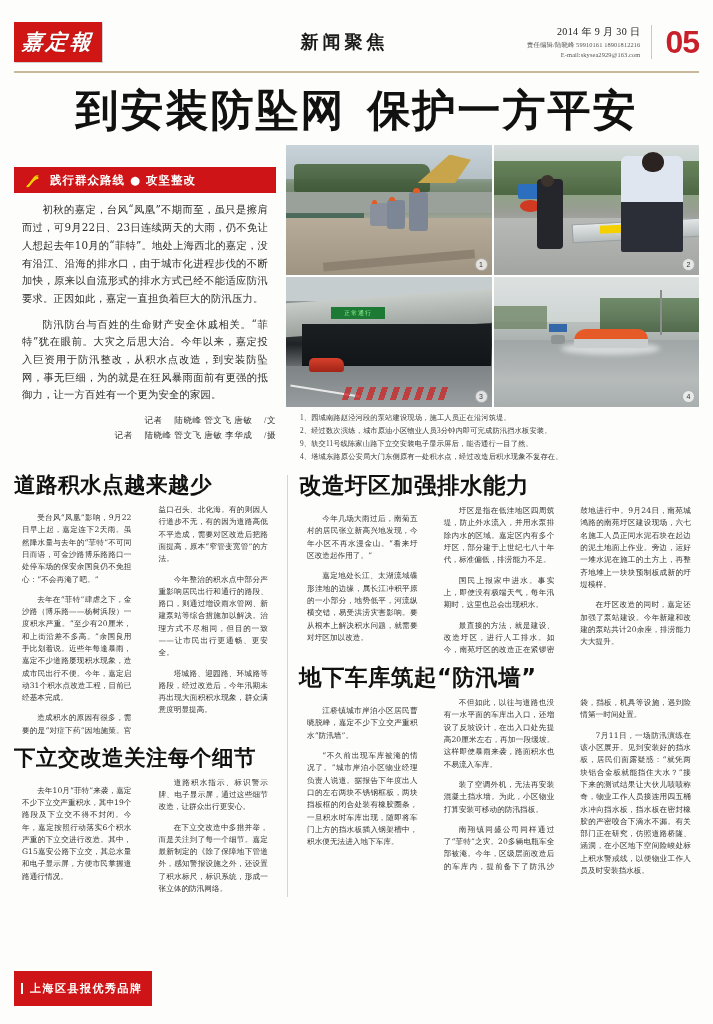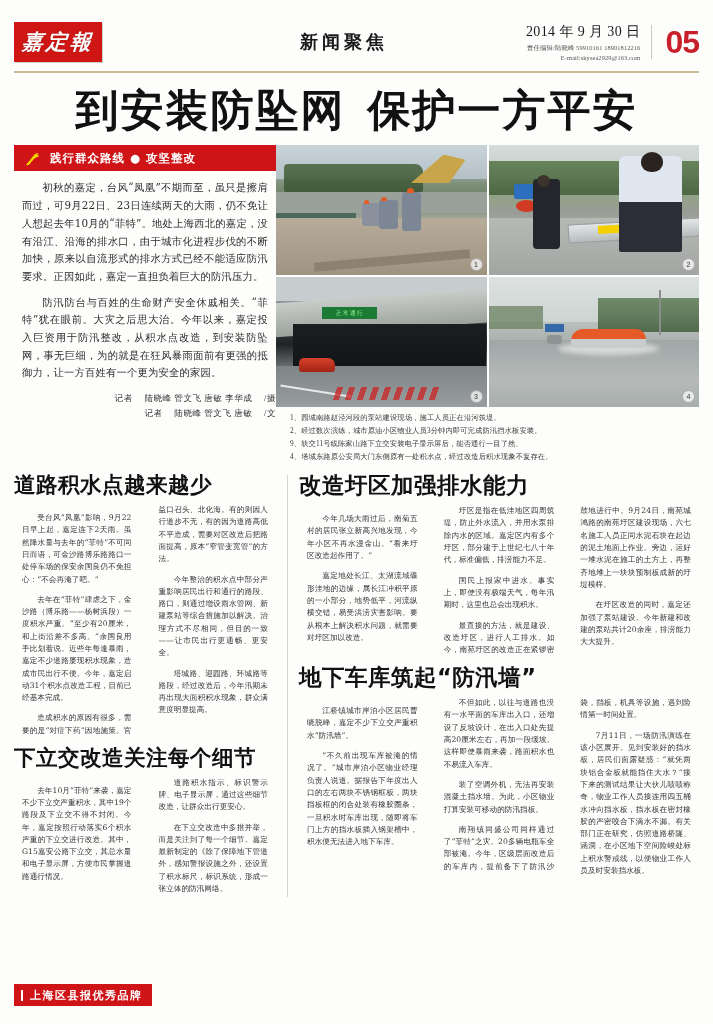--- a/index.html
+++ b/index.html
@@ -55,21 +55,21 @@
   .masthead-right{
     flex:0 0 auto;
     display:flex;align-items:center;
     gap:6px;
   }
   .mh-lines{
     text-align:right;
     line-height:1.55;
     color:#4a4a4a;
   }
-  .mh-date{font-size:14px;color:#1a1a1a;letter-spacing:.4px;}
+  .mh-date{font-size:10px;color:#1a1a1a;letter-spacing:.4px;}
   .mh-editor{font-size:6.4px;letter-spacing:.1px;color:#555;}
   .mh-email{font-size:6.4px;letter-spacing:.1px;color:#555;}
   .mh-divider{
     width:1px;height:34px;background:#c9c9c9;margin:0 7px 0 5px;
   }
   .page-num{
     color:#c8202a;
     font-size:32px;
     font-weight:bold;
     font-family:"Liberation Sans",sans-serif;
@@ -87,21 +87,21 @@
     font-weight:bold;
     letter-spacing:2px;
     font-family:"DejaVu Sans","Liberation Sans",sans-serif;
     margin:14px 0 12px 0;
     line-height:1.08;
     color:#111;
   }
   .headline .gap{display:inline-block;width:22px;}
 
   
-  .top-zone{display:flex;align-items:flex-start;}
+  .top-zone{display:flex;gap:10px;align-items:center;}
   .intro-col{width:262px;flex:0 0 262px;}
   .photo-col{flex:1 1 auto;}
 
   .tag-banner{
     background:#cf1417;
     height:26px;
     display:flex;align-items:center;
     padding:0 10px;
     box-sizing:border-box;
     margin-bottom:7px;
@@ -254,21 +254,21 @@
     letter-spacing:.05px;
   }
   .spacer-sm{height:9px;}
 
   
   .footer-badge{
     position:absolute;
     left:14px;bottom:18px;
     background:#cf1417;
     color:#fff;
-    height:22px;
+    height:35px;
     display:flex;align-items:center;
     padding:0 9px 0 7px;
     font-size:11px;
     font-weight:bold;
     letter-spacing:1.5px;
     font-family:"DejaVu Serif",serif;
   }
   .footer-badge .bar{
     width:2px;height:11px;background:#fff;margin-right:7px;flex:0 0 2px;
   }
@@ -312,27 +312,27 @@
         </span>
         <span class="tag-text">践行群众路线 ● 攻坚整改</span>
       </div>
       <div class="intro-body">
         <p>初秋的嘉定，台风“凤凰”不期而至，虽只是擦肩而过，可9月22日、23日连续两天的大雨，仍不免让人想起去年10月的“菲特”。地处上海西北的嘉定，没有沿江、沿海的排水口，由于城市化进程步伐的不断加快，原来以自流形式的排水方式已经不能适应防汛要求。正因如此，嘉定一直担负着巨大的防汛压力。</p>
         <p>防汛防台与百姓的生命财产安全休戚相关。“菲特”犹在眼前。大灾之后思大治。今年以来，嘉定投入巨资用于防汛整改，从积水点改造，到安装防坠网，事无巨细，为的就是在狂风暴雨面前有更强的抵御力，让一方百姓有一个更为安全的家园。</p>
       </div>
       <div class="byline">
         <div>
           <span>记者</span>
+          <span>陆晓峰  管文飞  唐敏</span>
+          <span>/文</span>
+        </div>
+        <div>
+          <span>记者</span>
           <span>陆晓峰  管文飞  唐敏  李华成</span>
           <span>/摄</span>
-        </div>
-        <div>
-          <span>记者</span>
-          <span>陆晓峰  管文飞  唐敏</span>
-          <span>/文</span>
         </div>
       </div>
     </div>
 
     <div class="photo-col">
       <div class="photo-grid">
 
         <div class="photo ph1">
           <div class="sky"></div>
             <div class="trees"></div>

